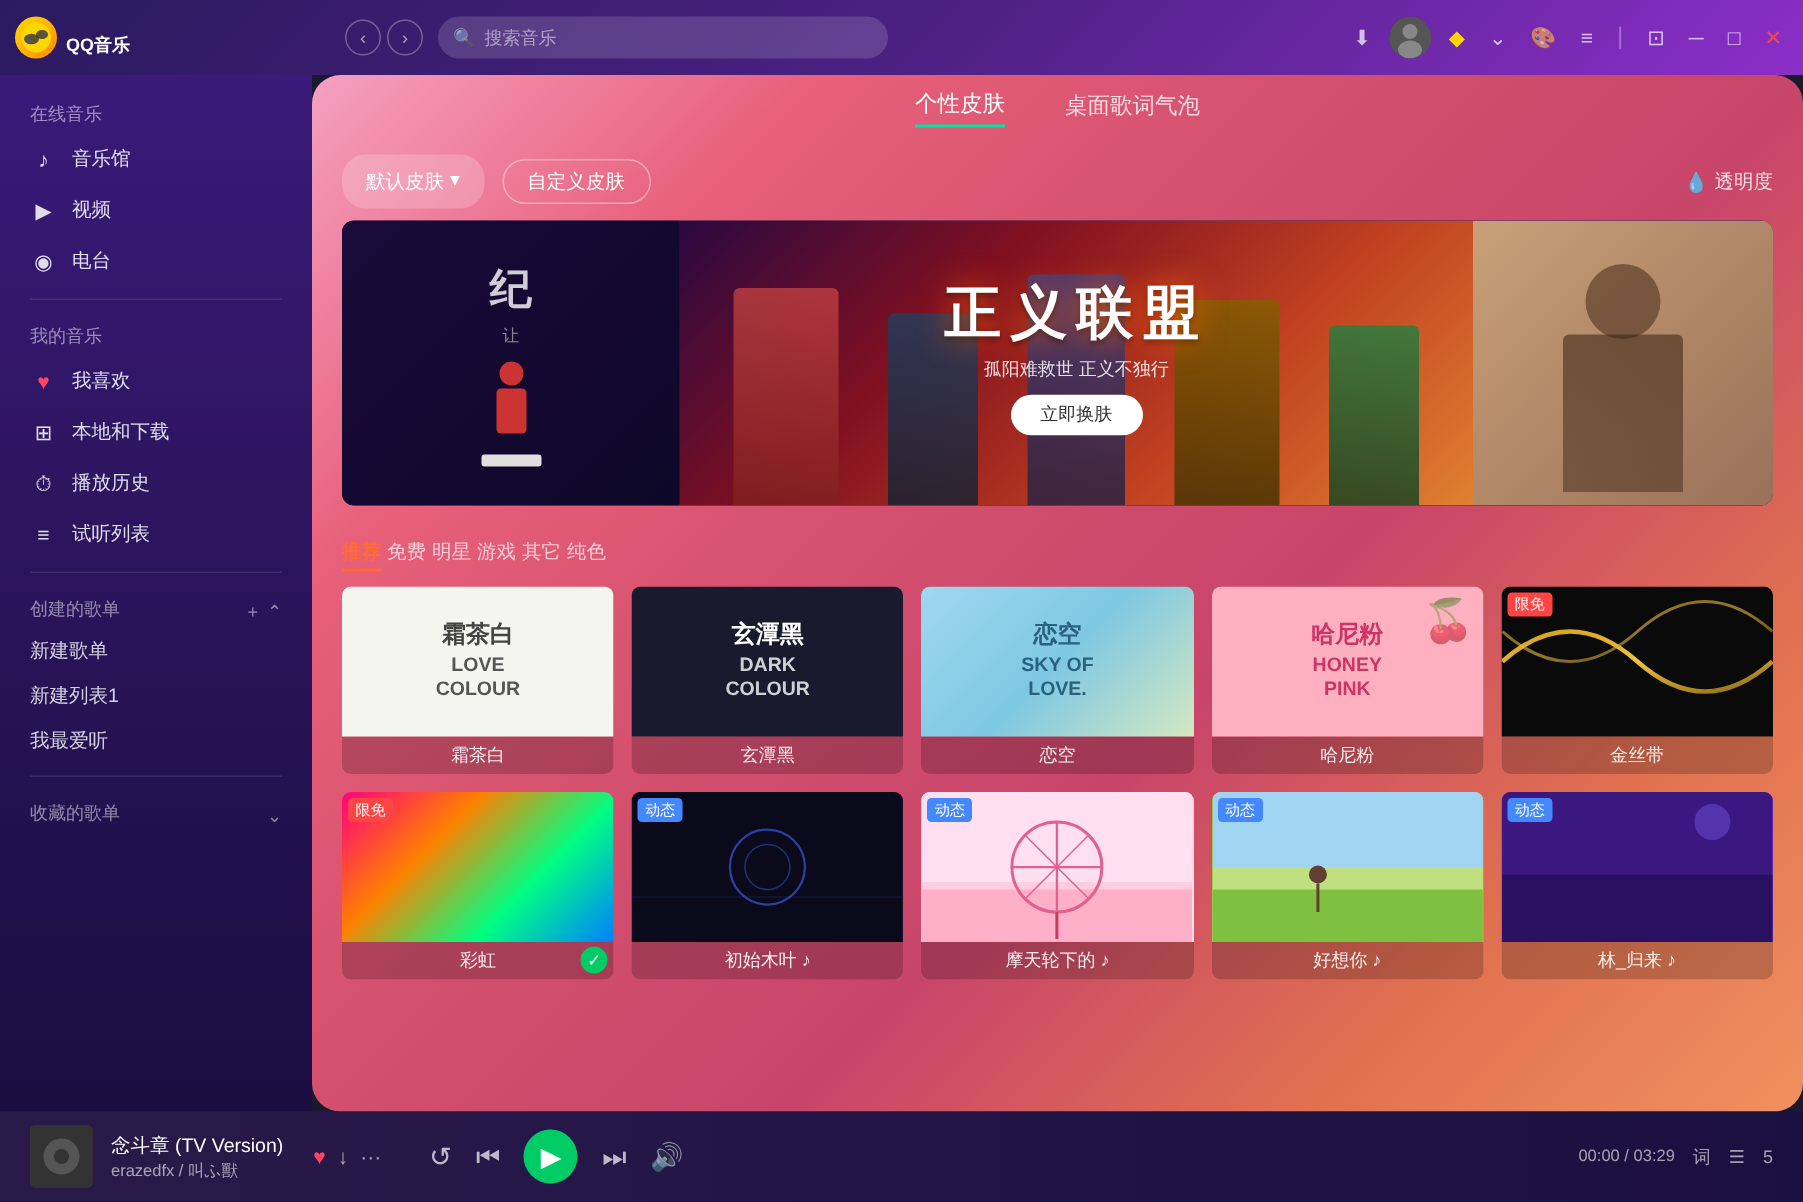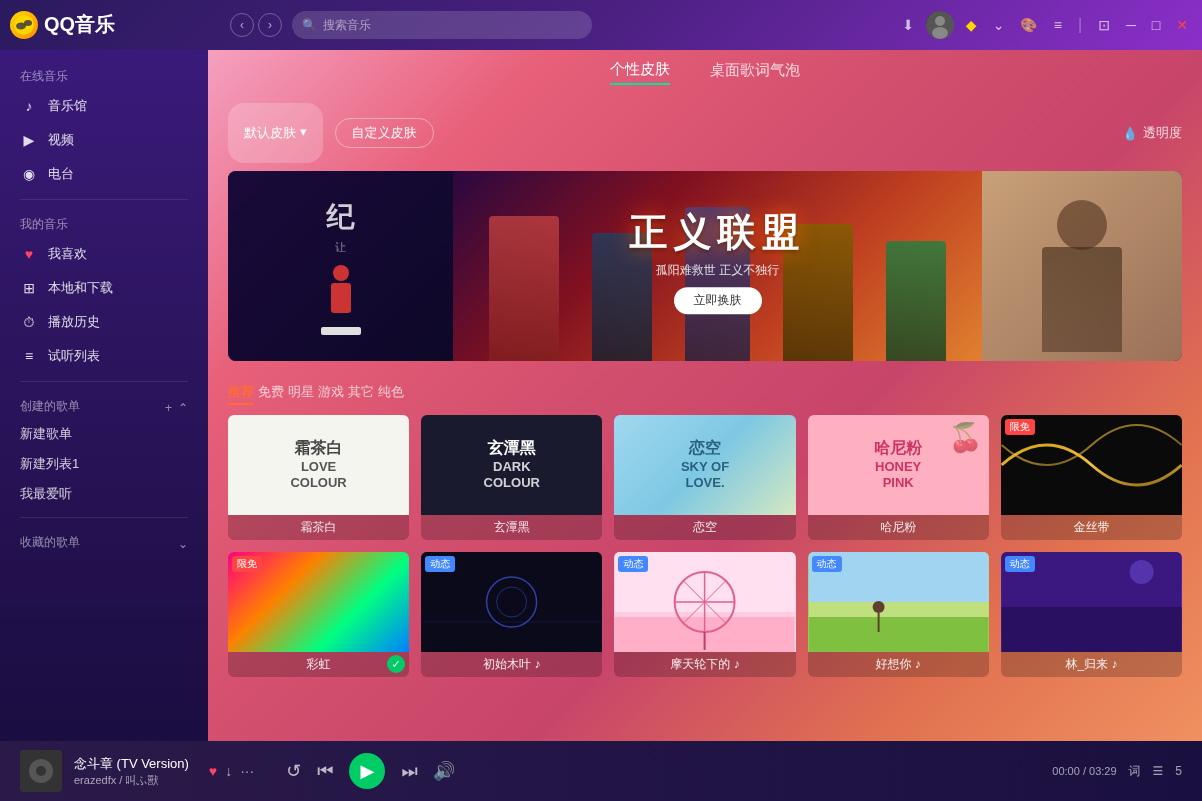--- a/index.html
+++ b/index.html
@@ -5,21 +5,21 @@
     * { margin: 0; padding: 0; box-sizing: border-box; }
     body { width: 1202px; height: 801px; overflow: hidden; font-family: "Microsoft YaHei", sans-serif; background: #1a1a2e; display: flex; flex-direction: column; }
 
     
     .titlebar {
       height: 50px;
       background: linear-gradient(135deg, #2a1a5e 0%, #4a2080 50%, #8b2fc9 100%);
       display: flex; align-items: center; padding: 0 10px;
       flex-shrink: 0;
     }
-    .logo { display: flex; align-items: flex-start; gap: 6px; color: white; font-size: 20px; font-weight: bold; width: 220px; }
+    .logo { display: flex; align-items: flex-end; gap: 6px; color: white; font-size: 12px; font-weight: bold; width: 220px; }
     .logo-icon { width: 28px; height: 28px; border-radius: 50%; background: linear-gradient(135deg, #ffd700, #ff8c00); display: flex; align-items: center; justify-content: center; font-size: 14px; }
     .nav-arrows { display: flex; gap: 4px; margin-right: 10px; }
     .nav-arrow { width: 24px; height: 24px; border-radius: 50%; border: 1px solid rgba(255,255,255,0.3); color: rgba(255,255,255,0.6); display: flex; align-items: center; justify-content: center; cursor: pointer; font-size: 12px; background: transparent; }
     .search-bar { flex: 1; max-width: 300px; height: 28px; background: rgba(255,255,255,0.15); border-radius: 14px; display: flex; align-items: center; padding: 0 10px; color: rgba(255,255,255,0.6); font-size: 12px; margin-right: 10px; }
     .search-icon { margin-right: 6px; font-size: 12px; }
     .titlebar-actions { display: flex; align-items: center; gap: 8px; margin-left: auto; }
     .avatar { width: 28px; height: 28px; border-radius: 50%; background: #555; overflow: hidden; }
     .avatar-img { width: 100%; height: 100%; background: linear-gradient(135deg, #333, #666); display: flex; align-items: center; justify-content: center; color: white; font-size: 12px; }
     .titlebar-btn { color: rgba(255,255,255,0.7); font-size: 14px; cursor: pointer; padding: 2px 4px; }
 
@@ -44,40 +44,41 @@
     .sidebar-section-header span { color: rgba(255,255,255,0.5); font-size: 12px; }
     .sidebar-section-header .actions { display: flex; gap: 6px; color: rgba(255,255,255,0.5); font-size: 14px; cursor: pointer; }
     .sidebar-playlist { padding: 6px 20px; color: rgba(255,255,255,0.8); font-size: 13px; cursor: pointer; }
 
     
     .content {
       flex: 1;
       background: linear-gradient(135deg, #f5a0c0 0%, #e8607a 20%, #d4506e 40%, #c8456a 60%, #e07050 80%, #f09060 100%);
       overflow-y: auto;
       position: relative;
+      border-radius: 19px;
     }
     .content::-webkit-scrollbar { width: 6px; }
     .content::-webkit-scrollbar-thumb { background: rgba(0,0,0,0.2); border-radius: 3px; }
 
     
     .tab-bar {
       display: flex; align-items: center; justify-content: center; gap: 40px;
       padding: 10px 0; background: transparent;
       position: relative;
     }
     .tab { color: rgba(255,255,255,0.8); font-size: 15px; cursor: pointer; padding-bottom: 4px; }
     .tab.active { color: white; border-bottom: 2px solid #00e5a0; }
 
     
     .controls-bar {
       display: flex; align-items: center; padding: 8px 20px; gap: 12px;
     }
     .btn-default-skin {
       background: rgba(255,255,255,0.2); border: none; border-radius: 16px;
-      color: white; padding: 21px 16px; font-size: 13px; cursor: pointer;
+      color: white; padding: 9px 16px; font-size: 13px; cursor: pointer;
       display: flex; align-items: flex-start; gap: 4px;
     }
     .btn-custom-skin {
       background: transparent; border: 1px solid rgba(255,255,255,0.4); border-radius: 16px;
       color: white; padding: 5px 16px; font-size: 13px; cursor: pointer;
     }
     .transparency-btn { margin-left: auto; color: rgba(255,255,255,0.8); font-size: 13px; cursor: pointer; display: flex; align-items: center; gap: 4px; }
 
     
     .banner-area {

